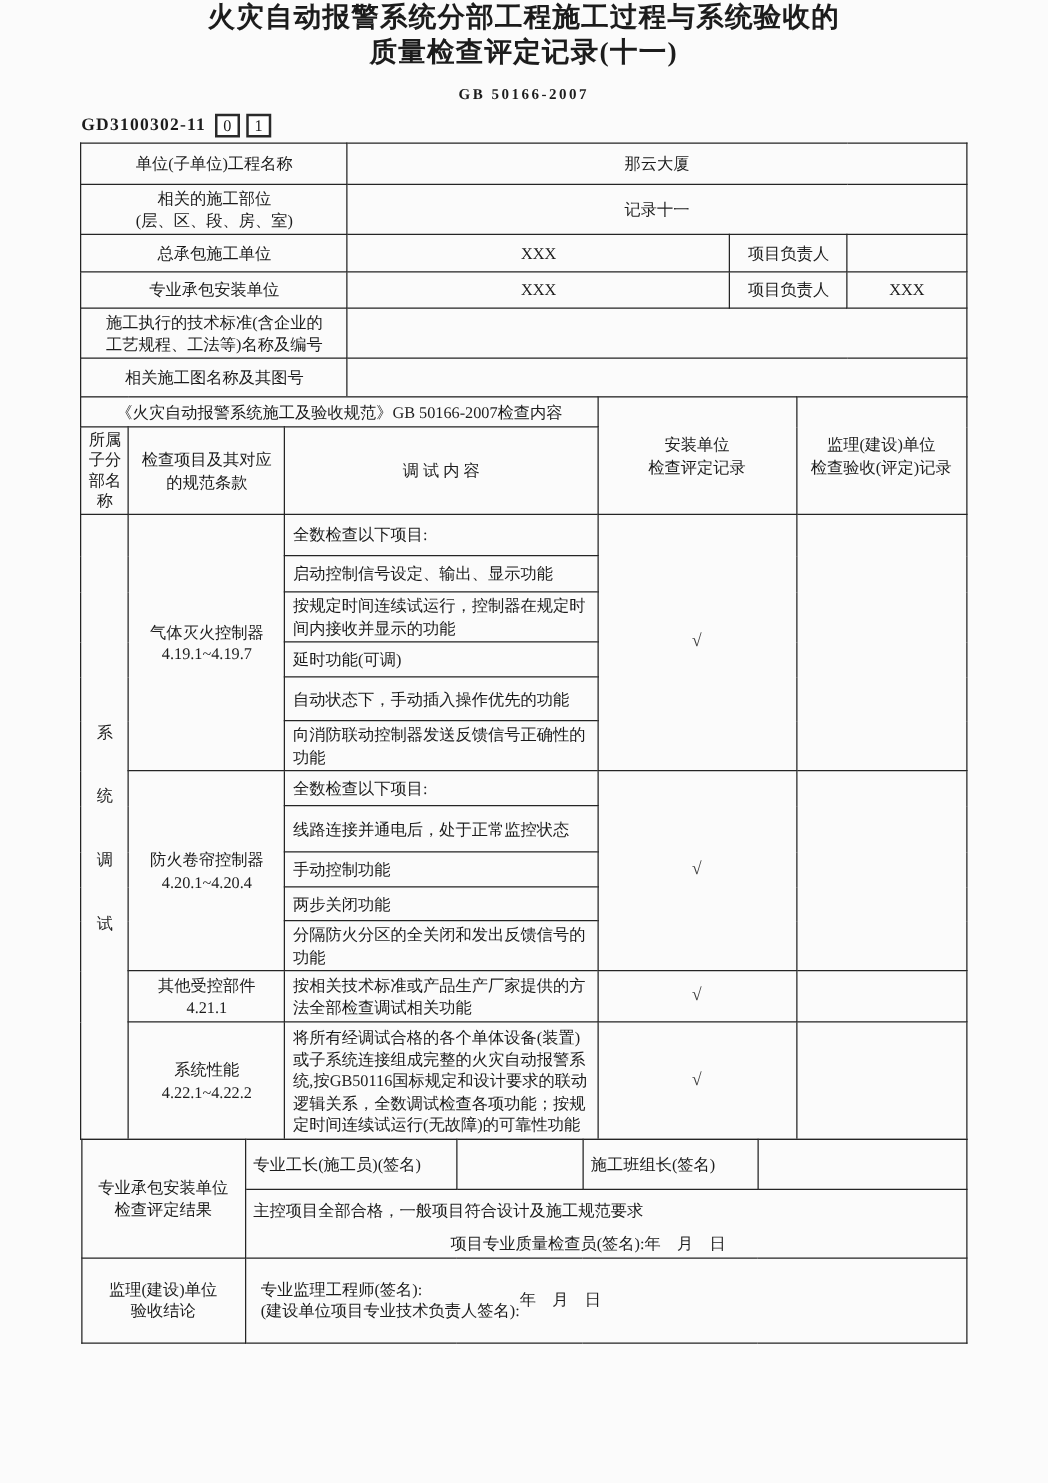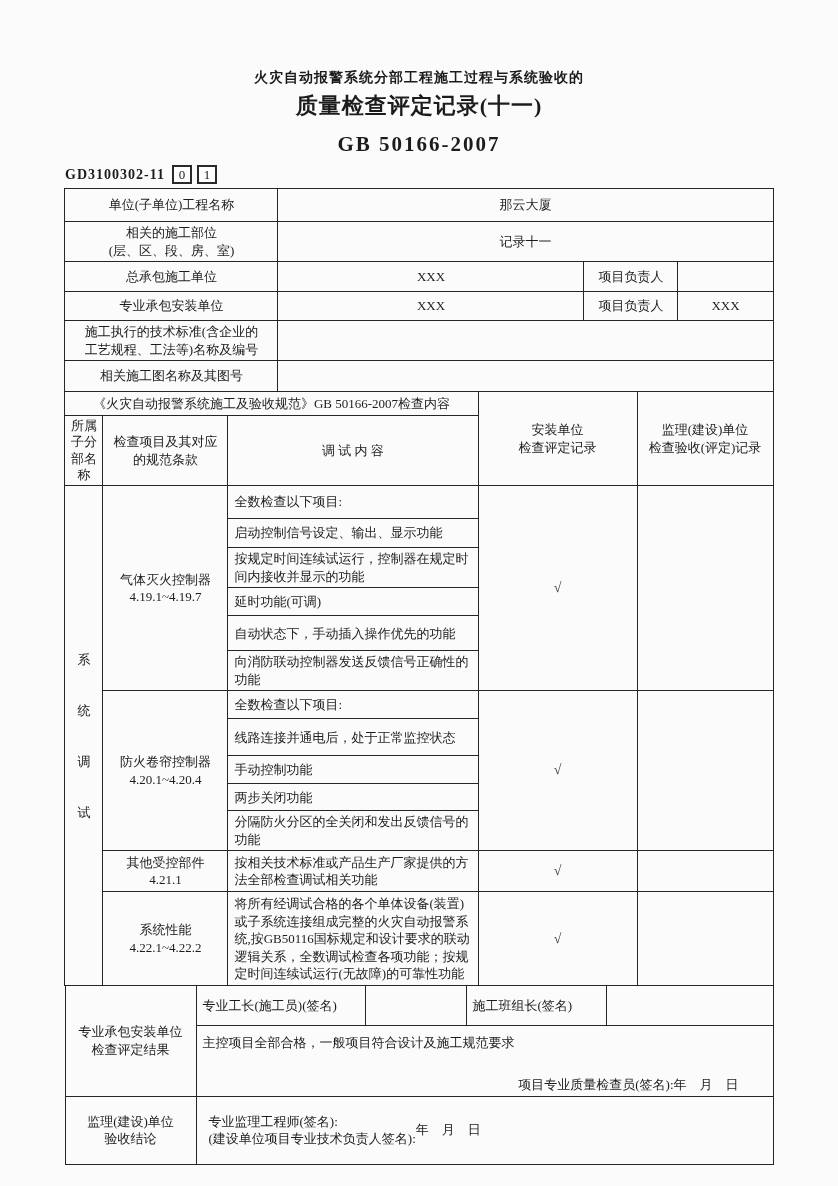--- a/index.html
+++ b/index.html
@@ -4,40 +4,40 @@
 <style>
   * { box-sizing: border-box; margin: 0; padding: 0; }
   html, body { background: #fbfbfb; }
   body {
     width: 838px; height: 1186px;
     font-family: "Liberation Serif", "DejaVu Serif", serif;
     color: #1c1c1c;
   }
   .page { position: relative; width: 838px; height: 1186px; overflow: hidden; }
 
-  .title1 { padding-top: 64px; text-align: center; font-size: 14px; font-weight: bold; letter-spacing: 1px; line-height: 28px; }
+  .title1 { text-align: center; font-size: 22px; font-weight: bold; letter-spacing: 1px; line-height: 28px; }
   .title2 { text-align: center; font-size: 22px; font-weight: bold; letter-spacing: 1px; line-height: 28px; }
-  .std    { margin-top: 12px; text-align: center; font-size: 21px; font-weight: bold; letter-spacing: 2px; }
+  .std    { margin-top: 12px; text-align: center; font-size: 12px; font-weight: bold; letter-spacing: 2px; }
 
   .code-row { width: 708px; margin: 8px auto 4px; display: flex; justify-content: flex-start; align-items: center; gap: 5px; }
   .code-text { font-size: 14px; font-weight: bold; letter-spacing: 1px; padding-right: 2px; }
   .code-box { width: 20px; height: 19px; border: 2px solid #2a2a2a; background: #fff;
               display: flex; align-items: center; justify-content: center; font-size: 13px; }
 
   table { width: 708px; margin: 0 auto; border-collapse: collapse; table-layout: fixed; background: #fbfbfb; }
   table + table, .tbl-follow { margin-top: -1px; }
   td { border: 1.5px solid #252525; font-size: 13px; padding: 2px 6px; vertical-align: middle; line-height: 1.35; }
   .c { text-align: center; }
   .pre { white-space: pre-line; }
   .vheader { text-align: center; white-space: pre-line; line-height: 51px; font-size: 13px; padding: 0; }
   .check { text-align: center; font-size: 14px; color: #3a3a3a; }
   .small-pad { padding: 2px 4px; }
 
   .concl-line { text-align: left; margin-top: 6px; }
-  .inspector-line { display: flex; justify-content: flex-end; align-items: center; margin-top: 24px; padding-right: 28px; }
+  .inspector-line { display: flex; justify-content: center; align-items: center; margin-top: 8px; padding-right: 28px; }
   .sup-wrap { display: flex; justify-content: flex-start; align-items: center; padding: 0 28px 0 6px; }
 </style>
 </head>
 <body>
 
 <div class="page">
 
   <div class="title1">火灾自动报警系统分部工程施工过程与系统验收的</div>
   <div class="title2">质量检查评定记录(十一)</div>
   <div class="std">GB 50166-2007</div>

